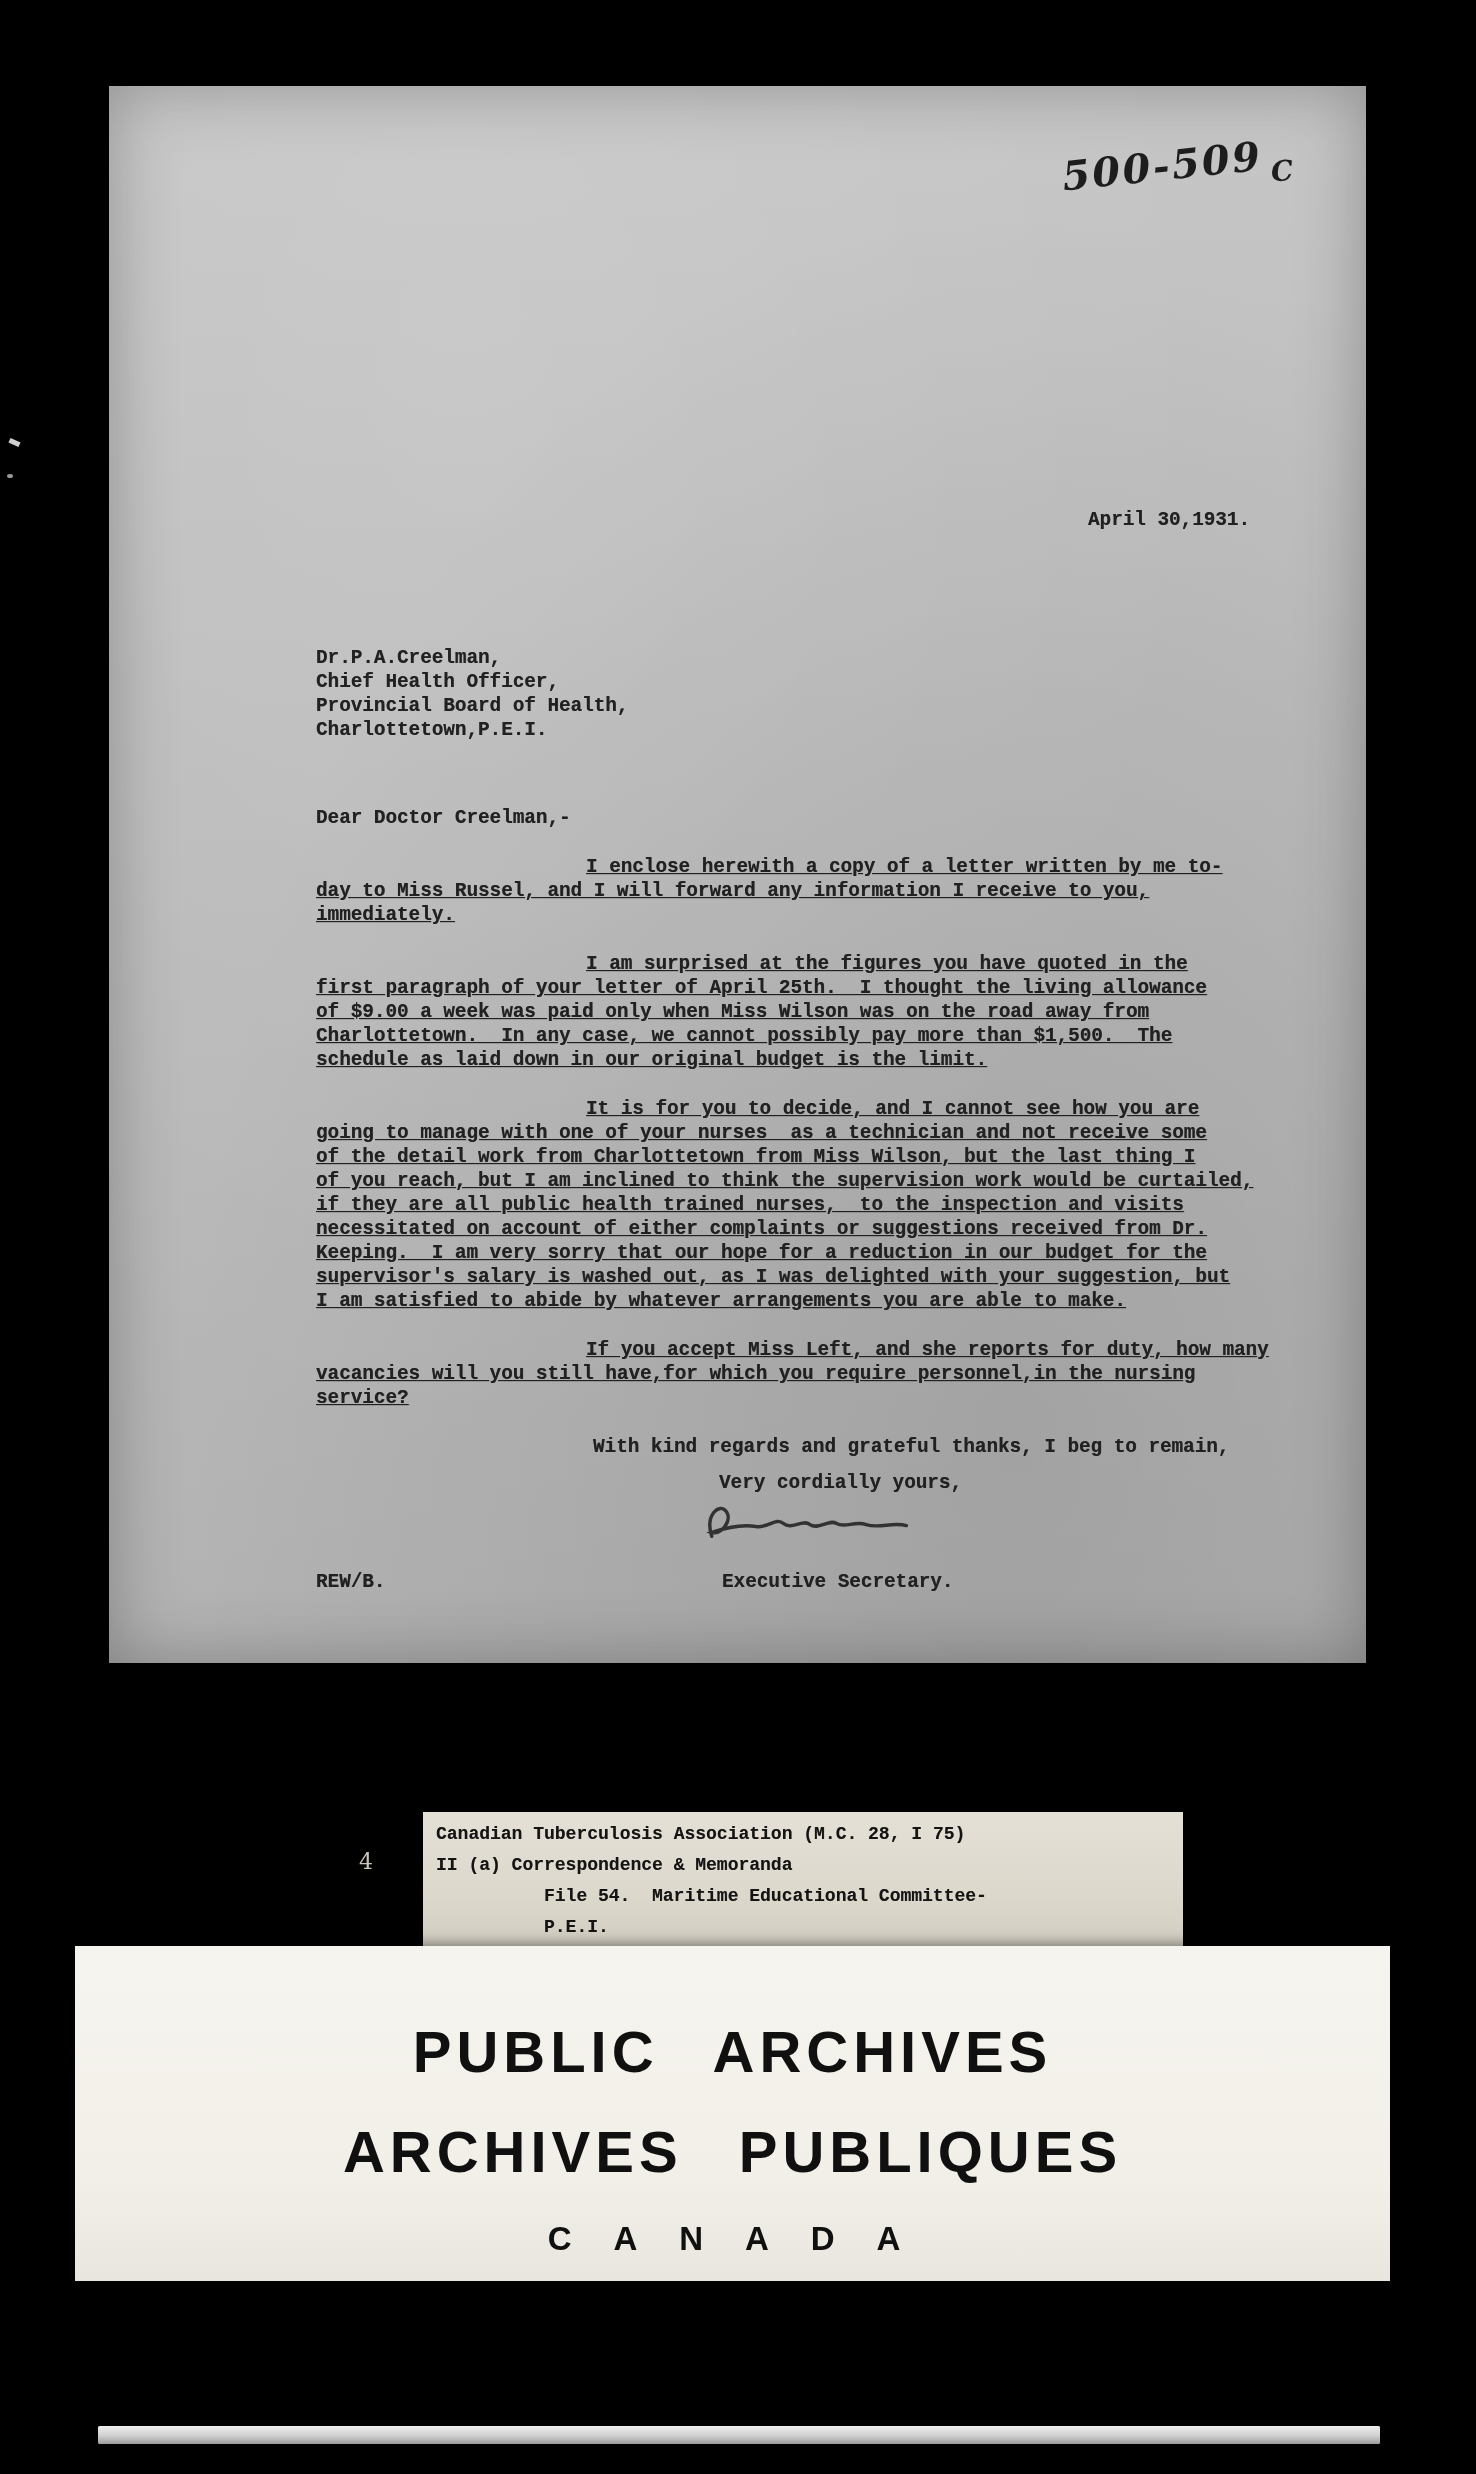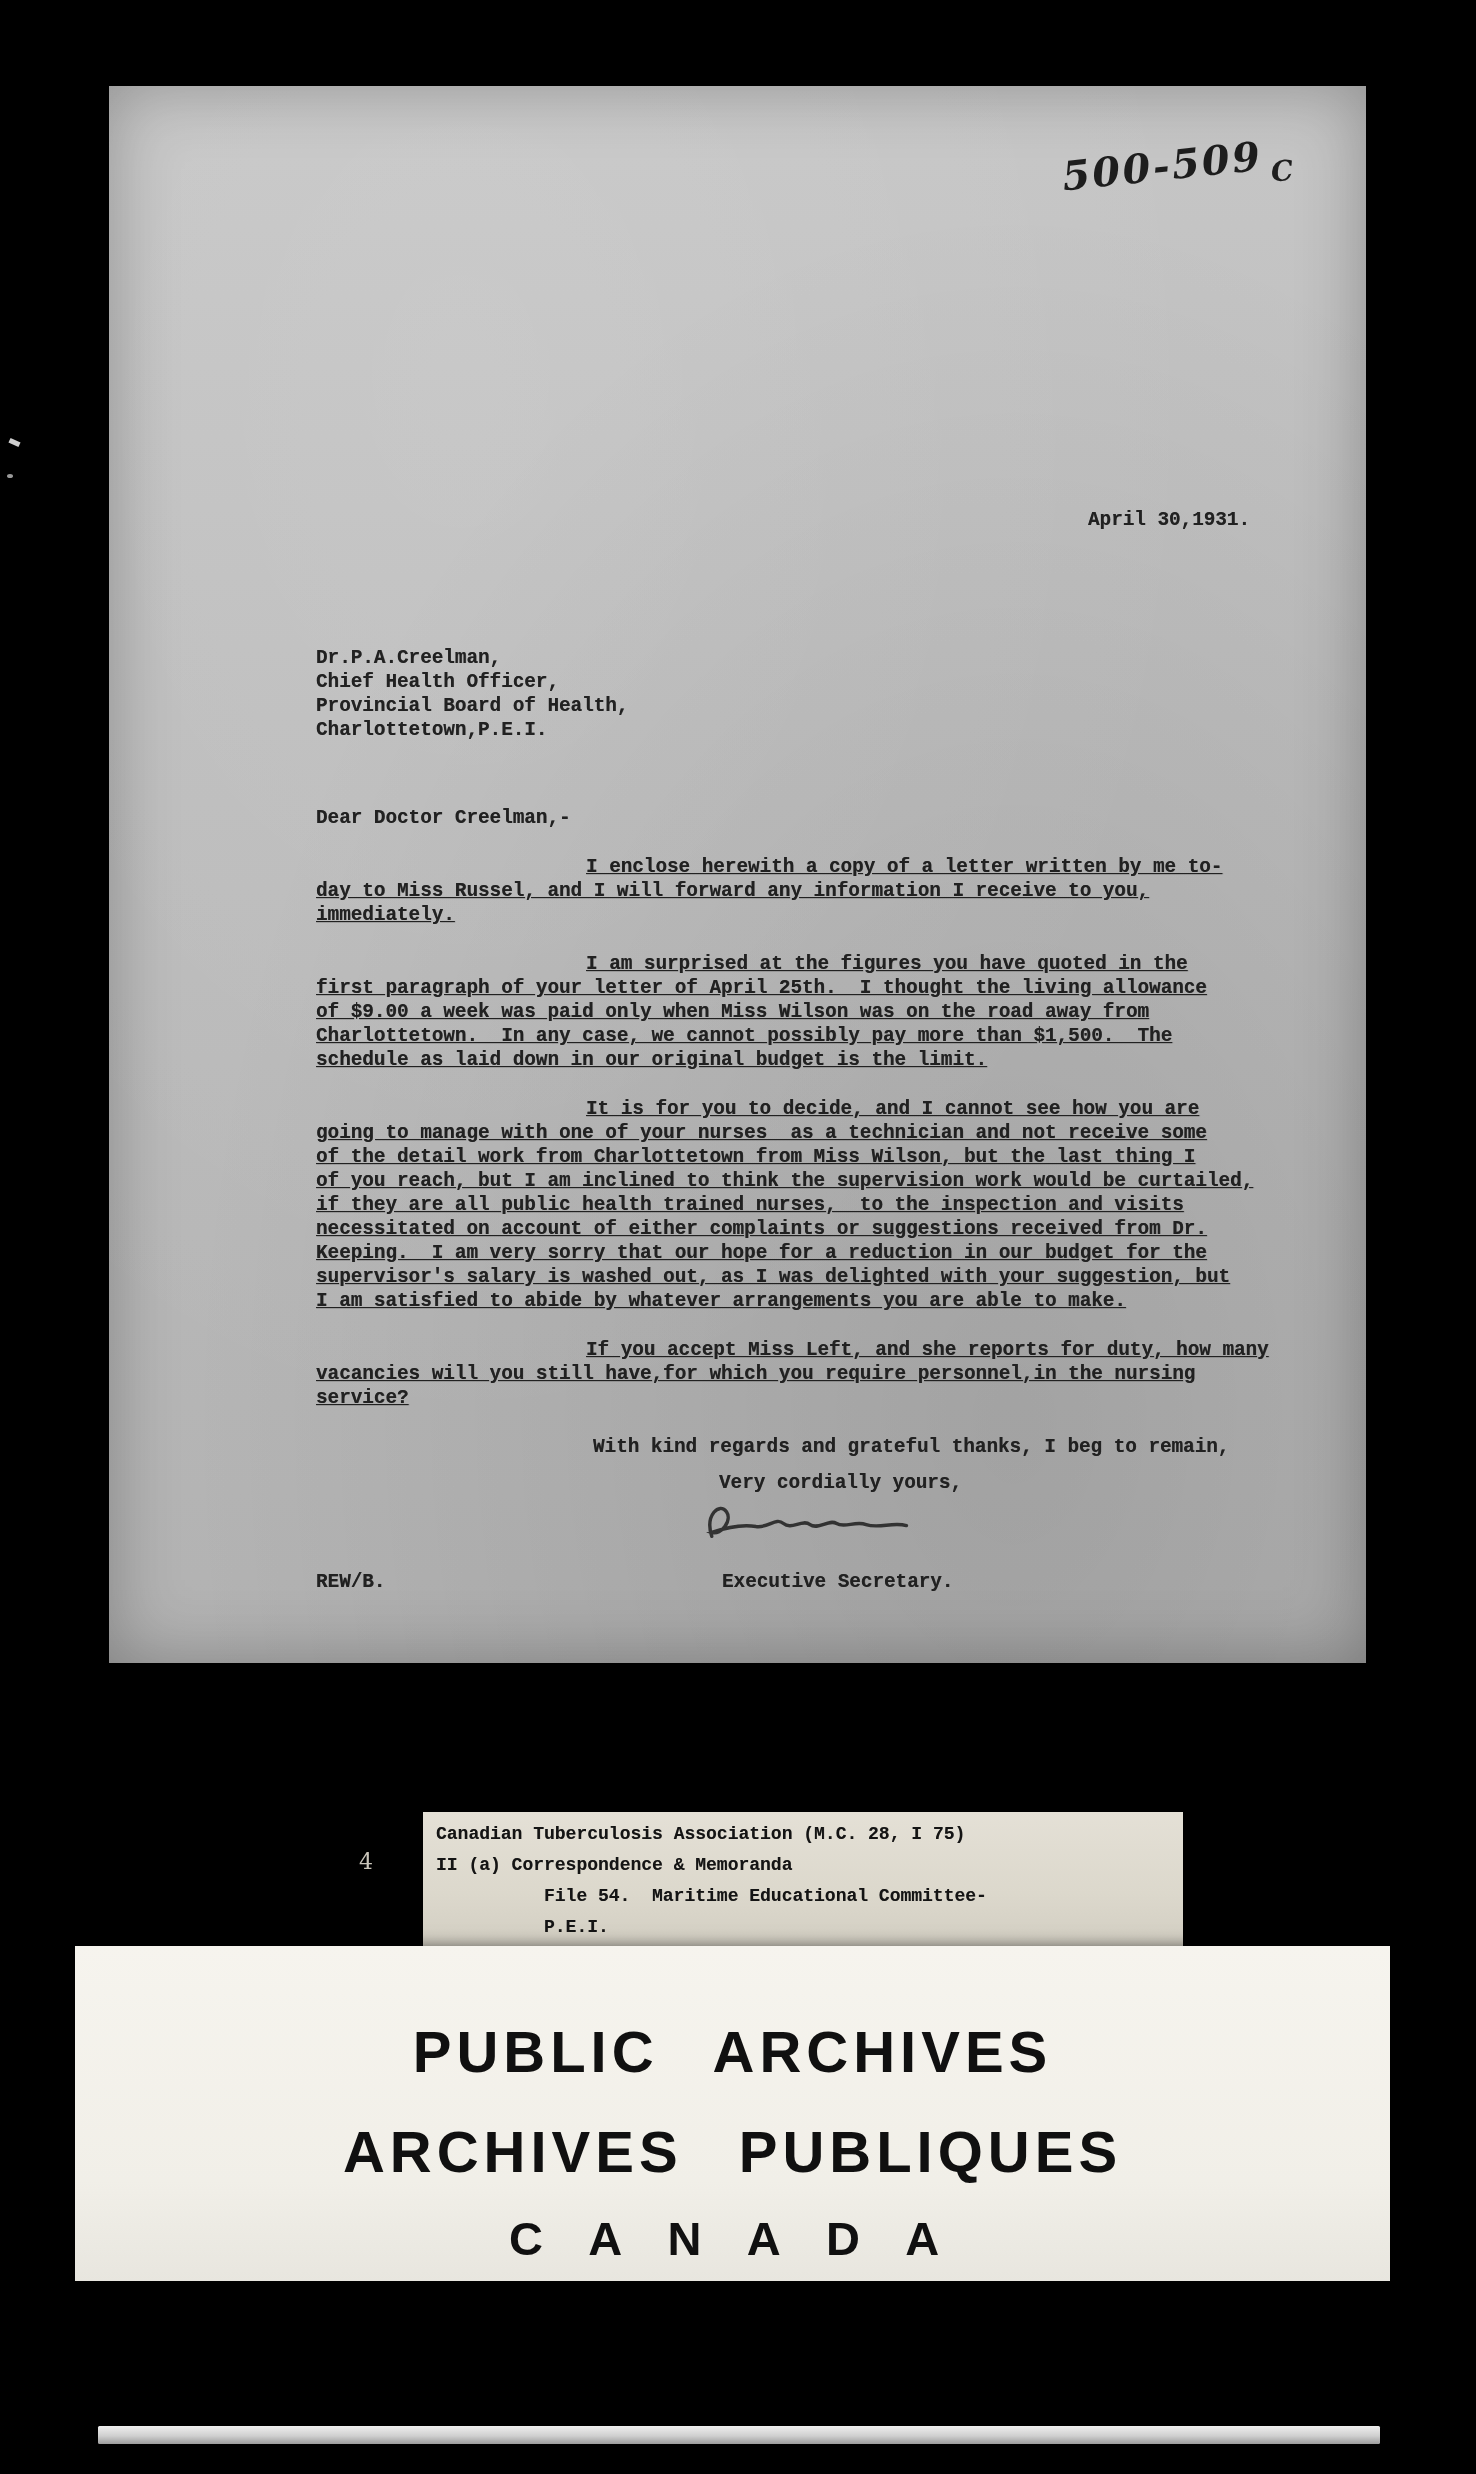--- a/index.html
+++ b/index.html
@@ -66,21 +66,21 @@
     background:linear-gradient(180deg,#f6f4ee 0%,#f1efe8 70%,#e8e6df 100%);
     box-shadow:0 0 15px rgba(0,0,0,.55);
     display:flex;flex-direction:column;align-items:center;justify-content:flex-start;
     padding-top:74px;box-sizing:border-box;
     font-family:"Liberation Sans","DejaVu Sans",sans-serif;font-weight:700;color:#101010;
   }
   .banner-line1,.banner-line2{
     font-size:58px;letter-spacing:5px;word-spacing:35px;line-height:64px;
   }
   .banner-line2{margin-top:36px;}
-  .banner-line3{font-size:47px;letter-spacing:17px;margin-top:29px;line-height:51px;}
+  .banner-line3{font-size:33px;letter-spacing:17px;margin-top:29px;line-height:51px;}
   
   .bottom-strip{
     position:absolute;left:98px;top:2426px;width:1282px;height:18px;
     background:linear-gradient(180deg,#efefef 0%,#cfcfcf 55%,#9d9d9d 100%);
     border-radius:1.5px;
   }
   .speck1{position:absolute;left:9px;top:440px;width:11px;height:5px;background:#cfcfcf;transform:rotate(25deg);}
   .speck2{position:absolute;left:7px;top:474px;width:6px;height:4px;background:#9a9a9a;border-radius:50%;}
 </style>
 </head>

